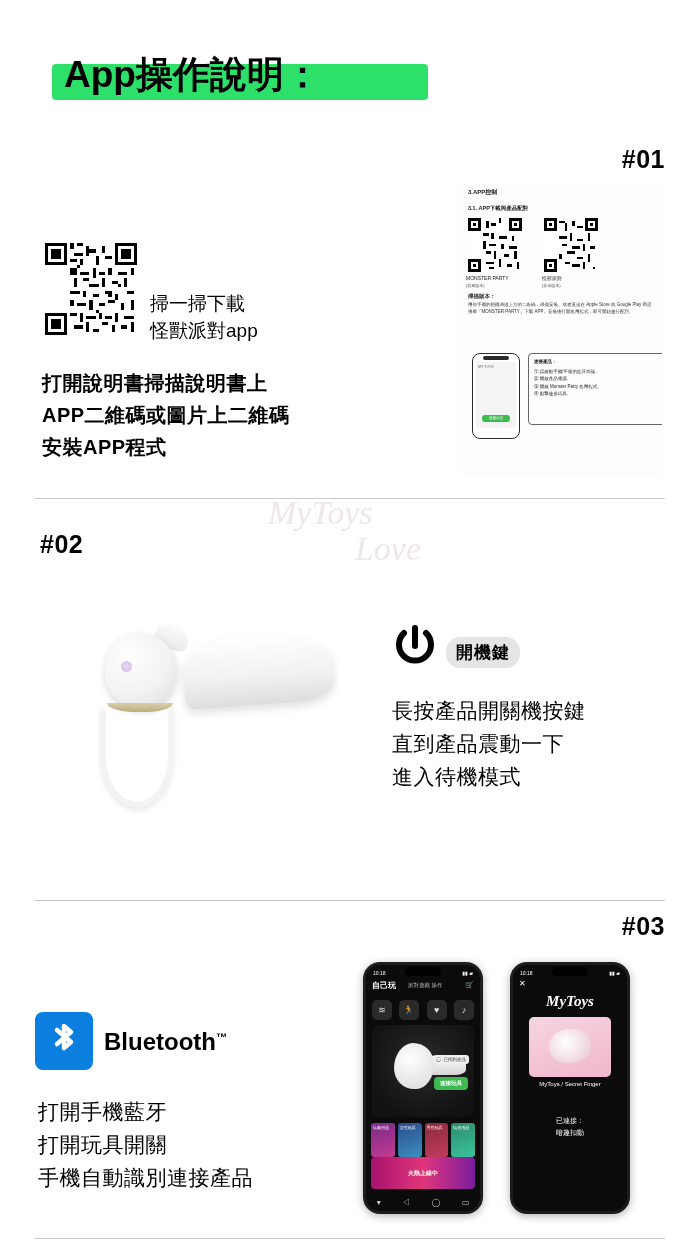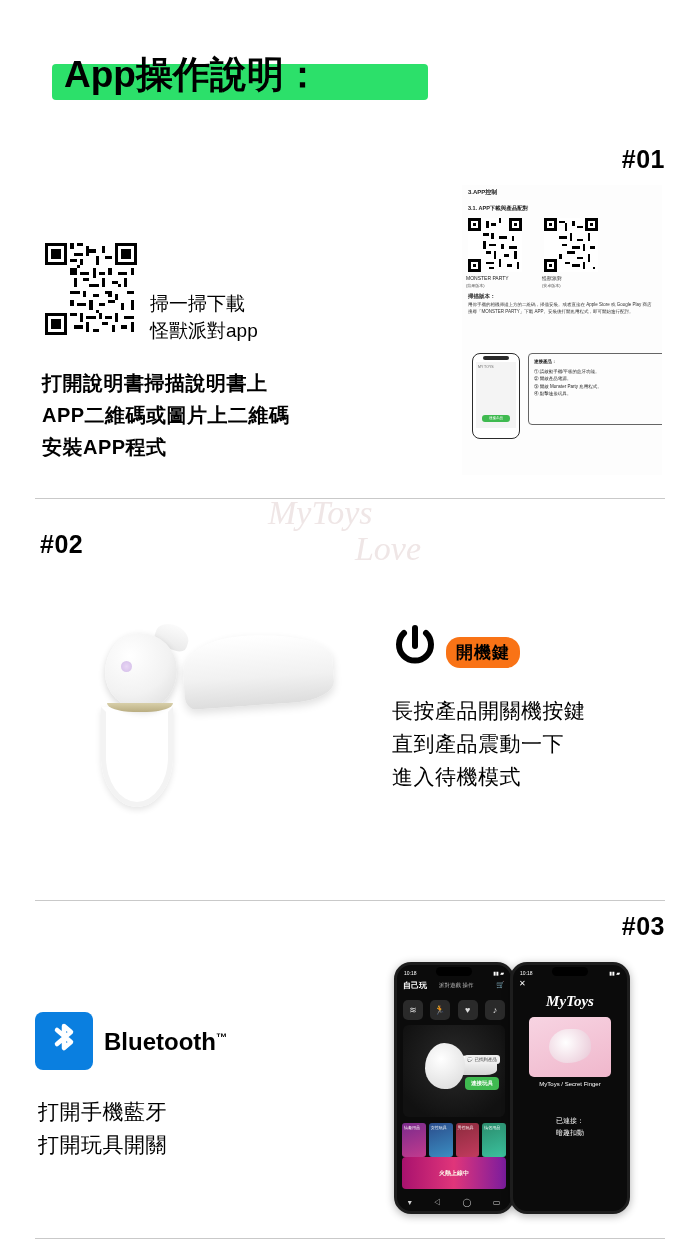--- a/index.html
+++ b/index.html
@@ -194,21 +194,21 @@
     border-radius: 60% 90% 40% 10% / 70% 60% 40% 30%;
     transform: rotate(-4deg);
     box-shadow: 0 4px 8px rgba(0,0,0,0.12);
   }
 
   .power-icon {
     position:absolute; left:390px; top:622px; width:50px; height:50px;
   }
   .power-badge {
     position:absolute; left:446px; top:637px;
-    background:#f97316; color:#000; font-size:17px; font-weight:bold;
+    background:#e5e5e5; color:#000; font-size:17px; font-weight:bold;
     padding:4px 10px; border-radius:14px; letter-spacing:1px;
   }
   .sec2-desc {
     position:absolute; left:392px; top:694px;
     font-size:21px; line-height:33px; font-weight:500; letter-spacing:0.5px;
   }
 
   
   .divider-2 { top: 900px; }
   .sec3-label { right: 35px; top: 912px; }
@@ -233,21 +233,21 @@
     box-shadow: 0 2px 8px rgba(0,0,0,0.3);
   }
   .phone .status {
     position:absolute; top:3px; left:0; right:0; height:10px;
     font-size:5px; color:#fff; padding:0 7px; display:flex; justify-content:space-between; align-items:center;
   }
   .phone .notch {
     position:absolute; top:2px; left:50%; transform:translateX(-50%);
     width:36px; height:9px; background:#000; border-radius:6px;
   }
-  .phone-a { left:363px; top:962px;margin-left:31px; }
+  .phone-a { left:363px; top:962px; }
   .phone-b { left:510px; top:962px; }
 
   .pa-top { position:absolute; top:14px; left:0; right:0; height:16px; color:#fff; font-size:7px;}
   .pa-title { position:absolute; left:6px; top:1px; font-size:8px; font-weight:bold; color:#fff;}
   .pa-tabs { position:absolute; left:42px; top:3px; font-size:5.5px; color:#bdbdbd;}
   .pa-cart { position:absolute; right:6px; top:2px; font-size:7px; color:#fff;}
   .pa-iconrow {
     position:absolute; top:34px; left:6px; right:6px; height:22px;
     display:flex; justify-content:space-between; align-items:center;
   }
@@ -572,20 +572,21 @@
     <path d="M22 18 L36 30 L29 36 L29 14 L36 20 L22 32" stroke="#ffffff" stroke-width="4.5" fill="none" stroke-linejoin="round" stroke-linecap="round"></path>
   </svg>
 </div>
 <div class="bt-word">
   <span>Bluetooth</span><span class="bt-tm">™</span>
 </div>
 
 <div class="sec3-desc">
   <div>打開手機藍牙</div>
   <div>打開玩具開關</div>
+  <div>手機自動識別連接產品</div>
 </div>
 
 <div class="phone phone-a">
   <div class="notch"></div>
   <div class="status">
     <span>10:18</span>
     <span>▮▮ ▰</span>
   </div>
   <div class="pa-top">
     <span class="pa-title">自己玩</span>

